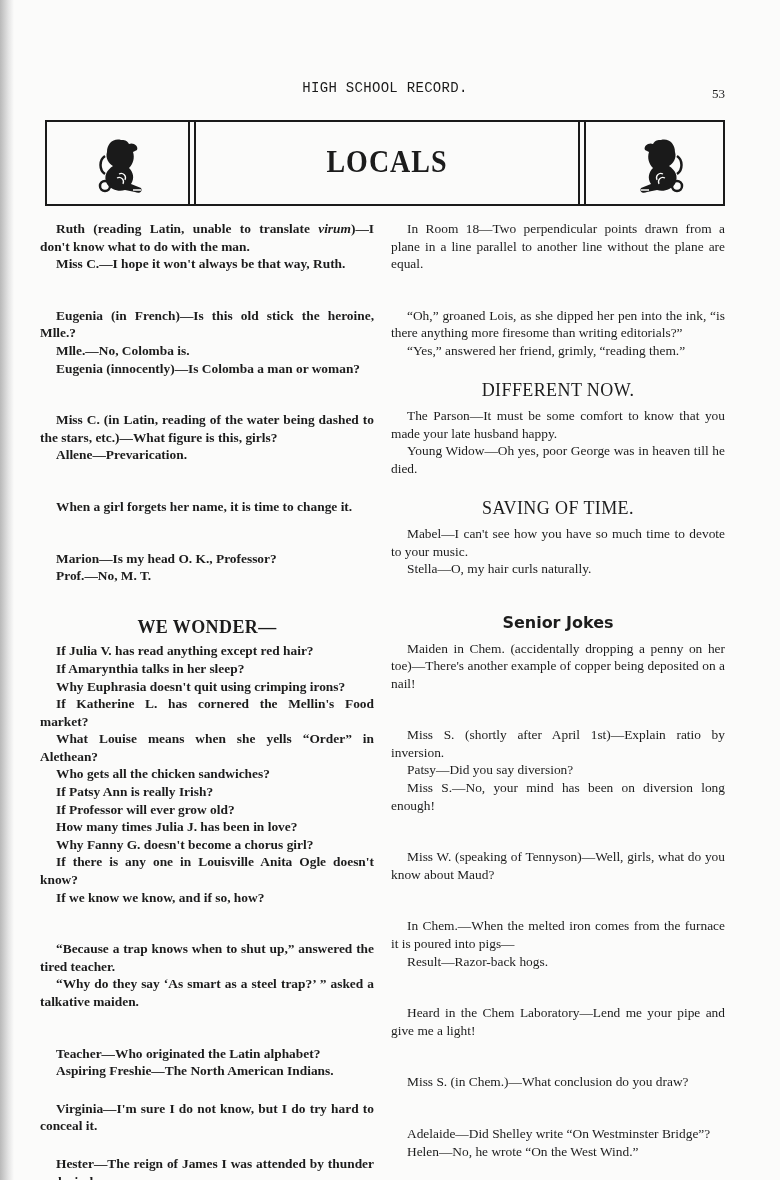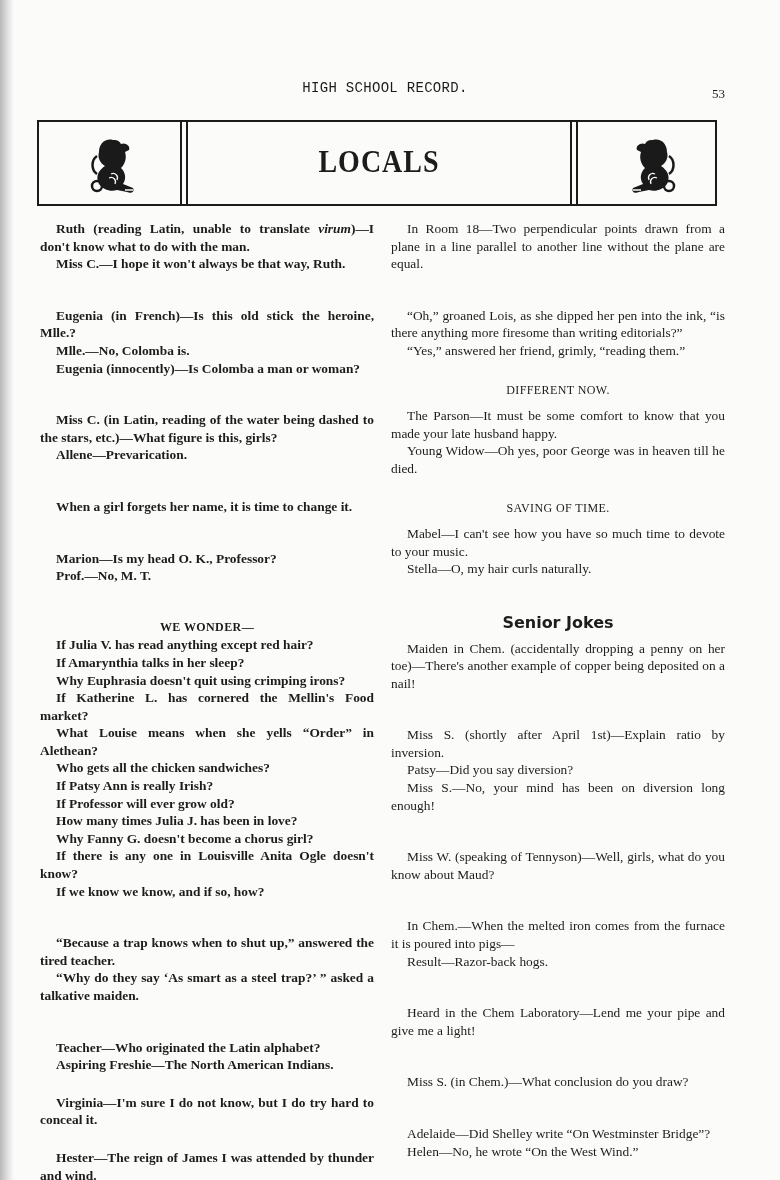--- a/index.html
+++ b/index.html
@@ -14,21 +14,21 @@
       background: linear-gradient(to right, #b9b9b9, #e4e4e4 60%, rgba(251,251,250,0));
     }
     .running-head {
       position: absolute; top: 80px; left: 0; width: 770px; text-align: center;
       font-size: 14px; letter-spacing: 0.3px; font-family: Liberation Mono, monospace;
     }
     .page-number {
       position: absolute; top: 86px; left: 712px; font-size: 13px;
     }
     .banner {
-      position: absolute; left: 37px; top: 120px; width: 680px; height: 86px;
+      position: absolute; left: 45px; top: 120px; width: 680px; height: 86px;
       border: 2px solid #1a1a1a; box-sizing: border-box;
     }
     .banner .divider {
       position: absolute; top: 0; bottom: 0; width: 4px;
       border-left: 2px solid #1a1a1a; border-right: 2px solid #1a1a1a;
     }
     .banner .div-left { left: 141px; }
     .banner .div-right { left: 531px; }
     .banner .title {
       position: absolute; left: 150px; width: 380px; top: 24px; text-align: center;
@@ -40,21 +40,21 @@
     .emblem-right { left: 572px; }
     .col {
       position: absolute; top: 220px; width: 334px;
       font-size: 13.4px; line-height: 17.6px; text-align: justify;
     }
     .col-left { left: 40px; font-weight: bold; }
     .col-right { left: 391px; }
     .item { margin: 0 0 34px 0; }
     .item p { margin: 0; text-indent: 16px; }
     .heading {
-      text-align: center; font-size: 12px; margin: 0 0 8px 0; letter-spacing: 0.4px;
+      text-align: center; font-size: 18px; margin: 0 0 8px 0; letter-spacing: 0.4px;
     }
     .heading-bold {
       text-align: center; font-weight: bold; font-size: 16px; margin: 16px 0 8px 0;
       font-family: "DejaVu Sans", sans-serif;
     }
     .list p { margin: 0; text-indent: 16px; }
     .i { font-style: italic; }
   </style>
 </head>
 <body>
@@ -103,21 +103,21 @@
     <p>Allene—Prevarication.</p>
   </div>
   <div class="item">
     <p>When a girl forgets her name, it is time to change it.</p>
   </div>
   <div class="item" style="">
     <p>Marion—Is my head O. K., Professor?</p>
     <p>Prof.—No, M. T.</p>
   </div>
   <div class="item list">
-    <div class="heading" style="margin-bottom:0">WE WONDER—</div>
+    <div class="heading" style="margin-bottom:6px">WE WONDER—</div>
     <p>If Julia V. has read anything except red hair?</p>
     <p>If Amarynthia talks in her sleep?</p>
     <p>Why Euphrasia doesn't quit using crimping irons?</p>
     <p>If Katherine L. has cornered the Mellin's Food market?</p>
     <p>What Louise means when she yells “Order” in Alethean?</p>
     <p>Who gets all the chicken sandwiches?</p>
     <p>If Patsy Ann is really Irish?</p>
     <p>If Professor will ever grow old?</p>
     <p>How many times Julia J. has been in love?</p>
     <p>Why Fanny G. doesn't become a chorus girl?</p>

